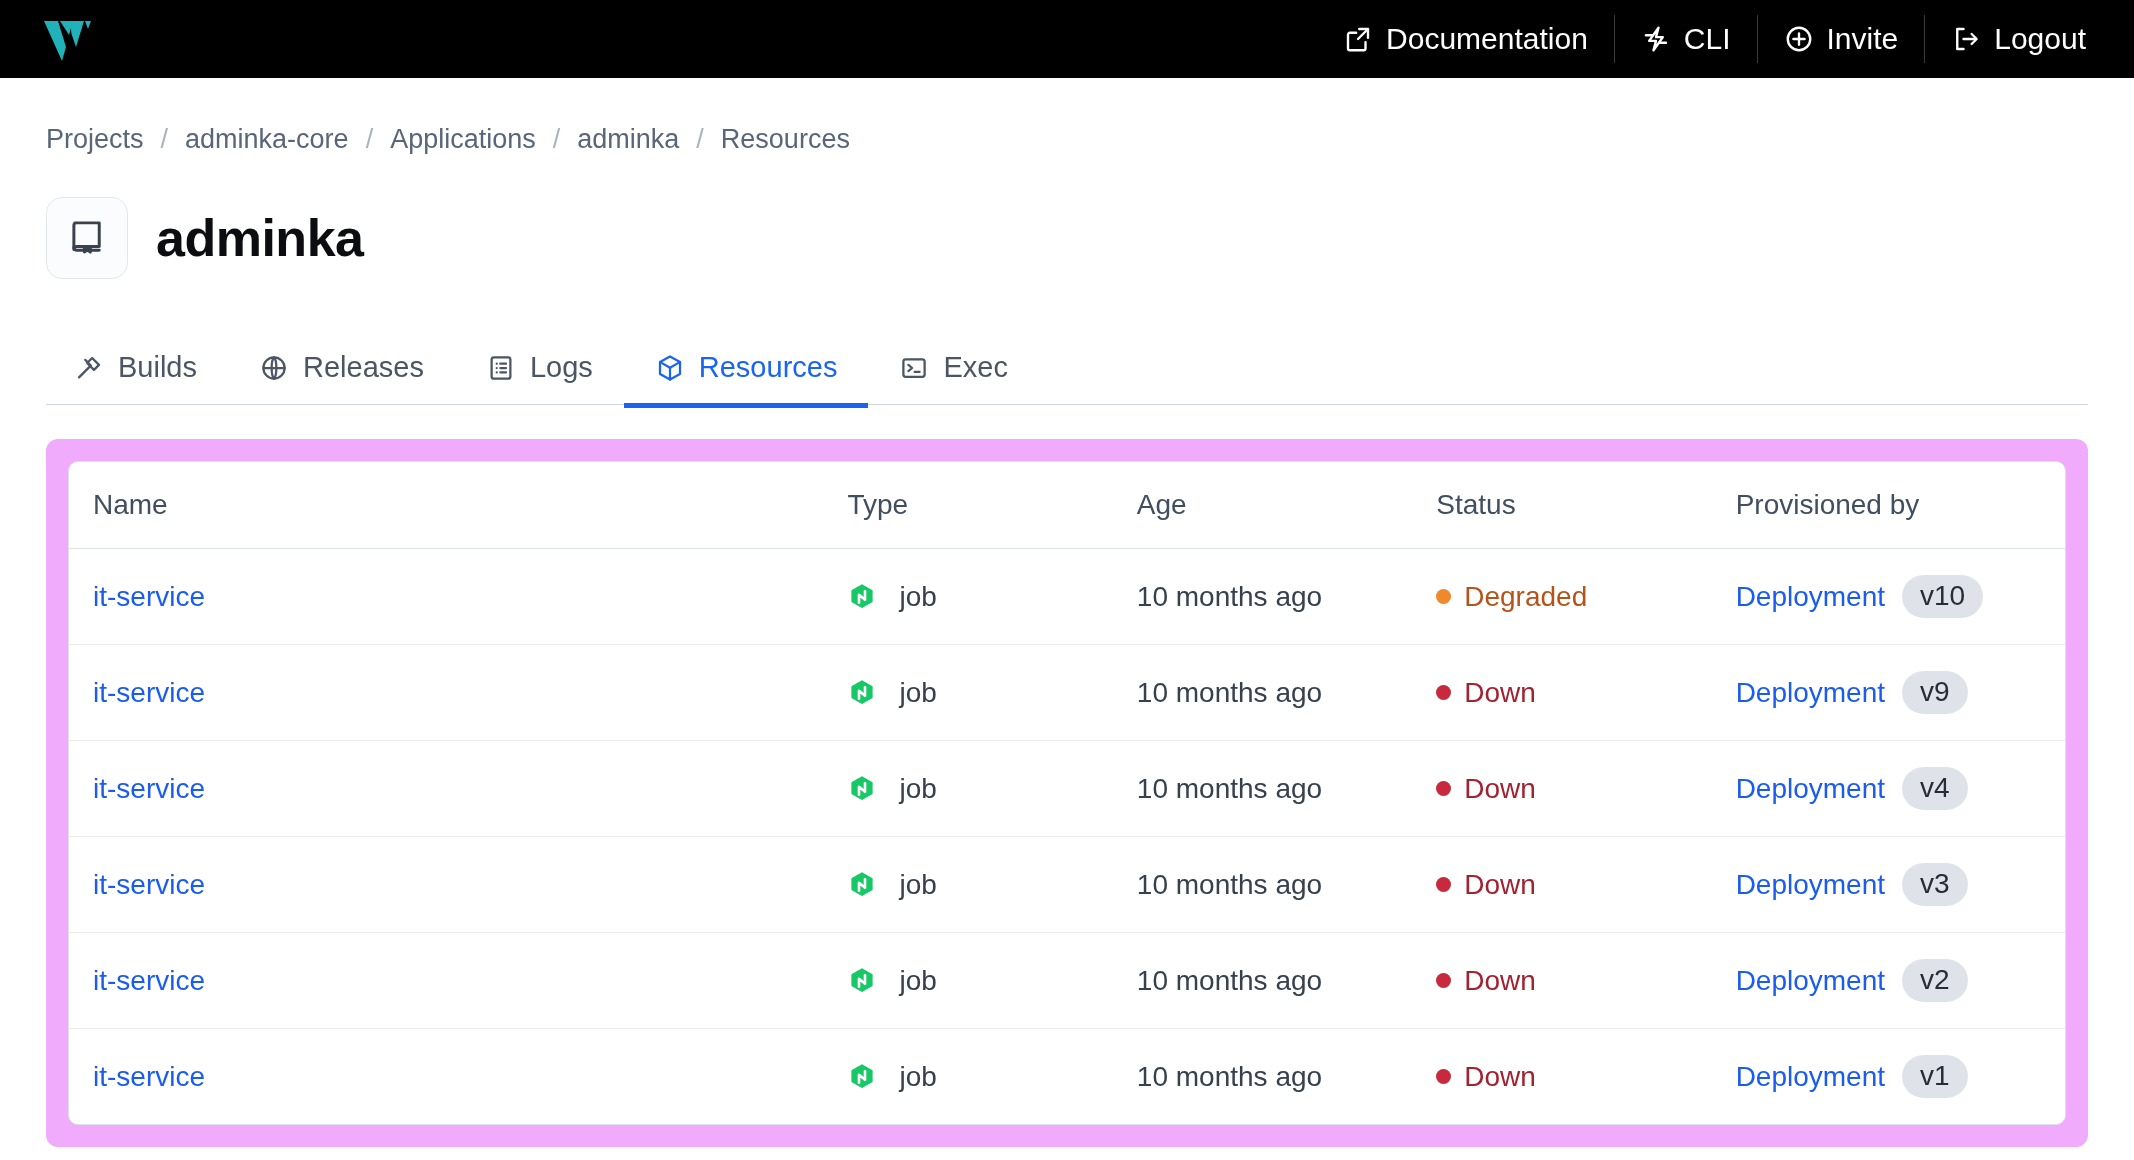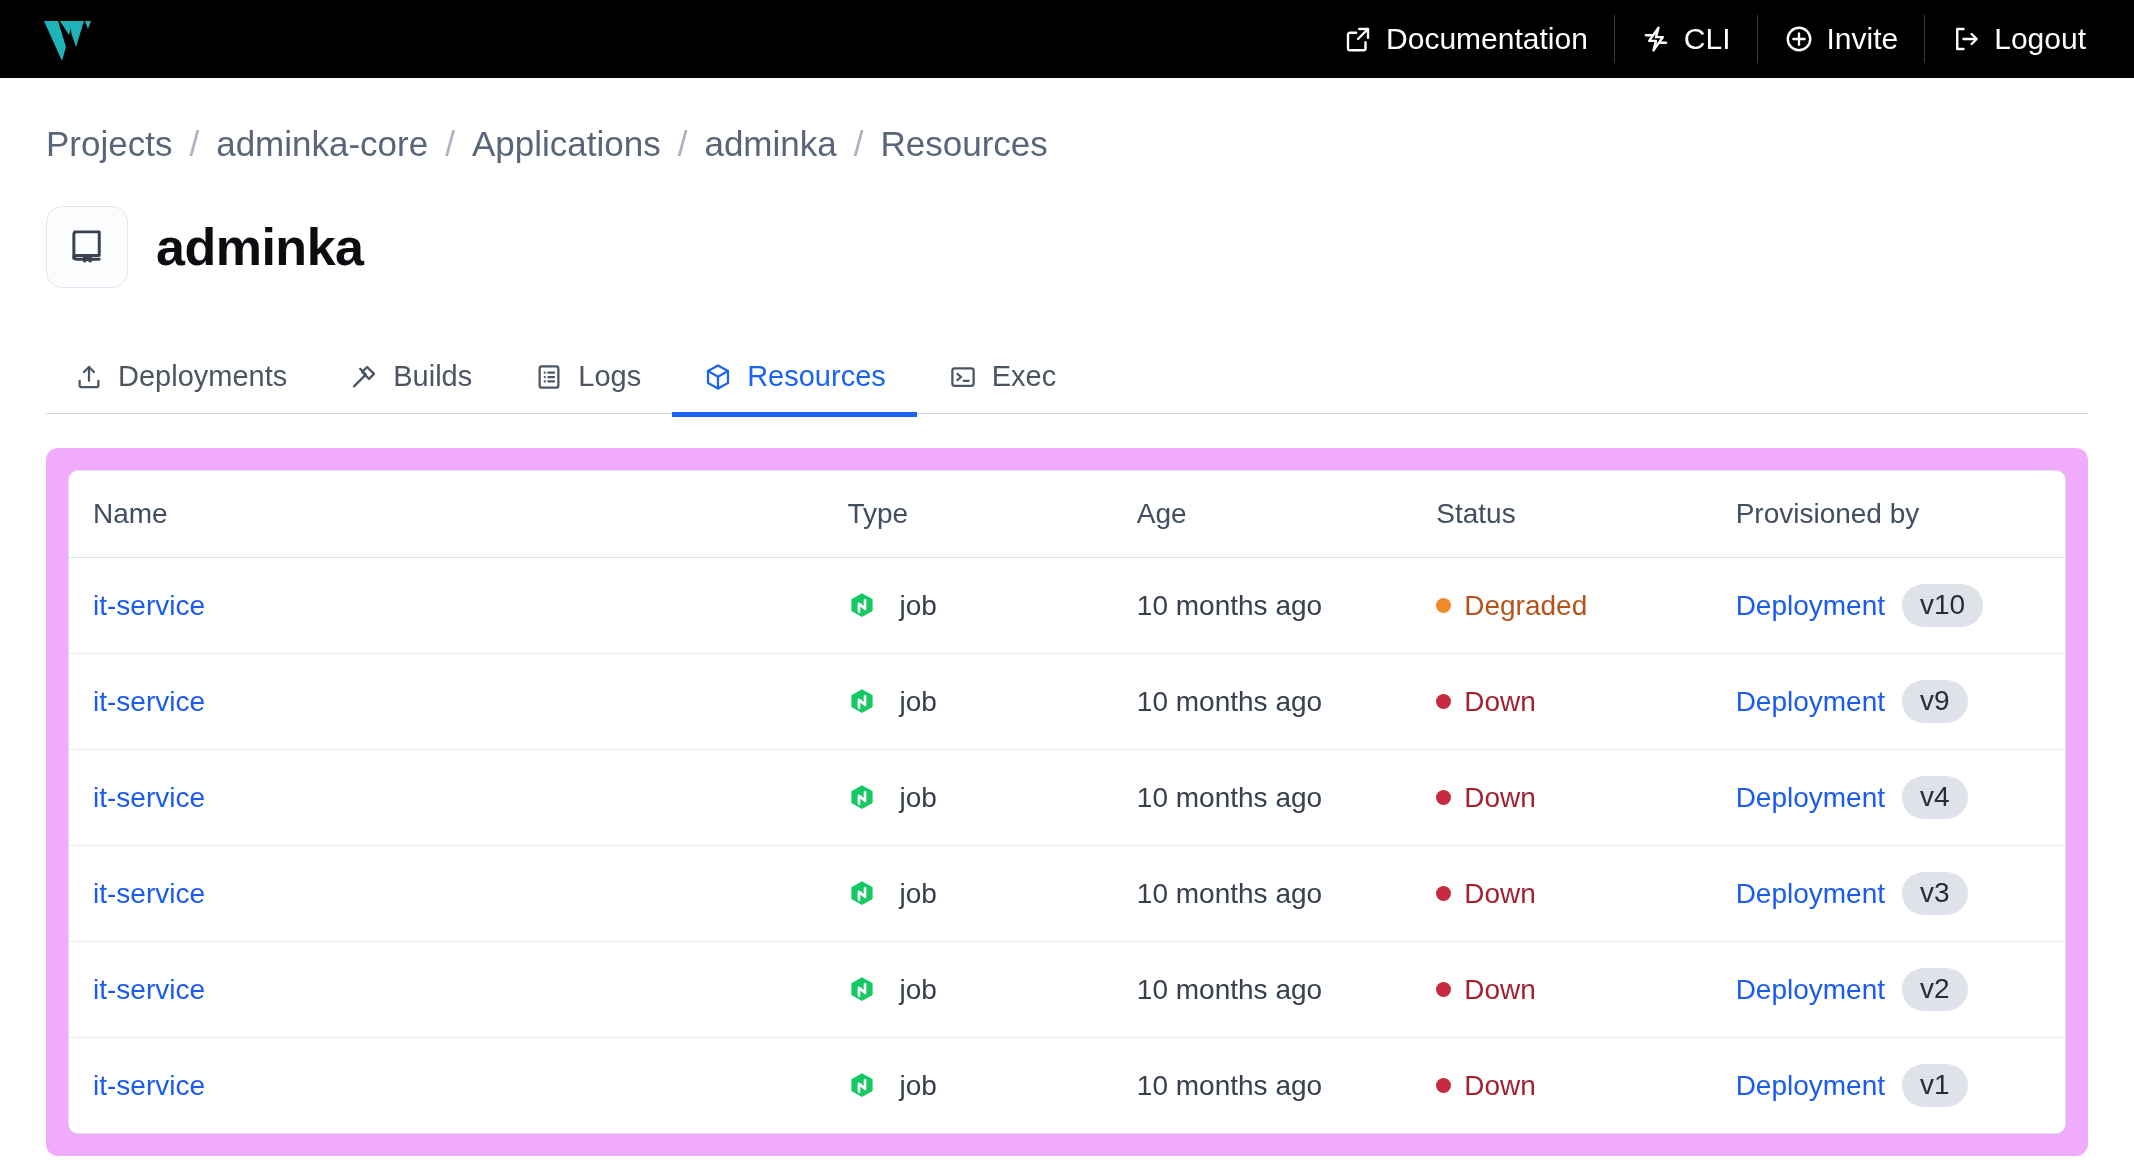--- a/index.html
+++ b/index.html
@@ -36,21 +36,21 @@
     flex: 0 0 auto;
   }
   .topnav-item svg { display: block; }
 
   
   .page { padding: 0 46px; }
 
   .breadcrumb {
     display: flex; align-items: center;
     padding-top: 46px;
-    font-size: 35px;
+    font-size: 27px;
     color: #596579;
     gap: 0;
   }
   .crumb { color: #596579; cursor: pointer; white-space: nowrap; }
   .crumb.last { color: #596579; }
   .crumb-sep { color: #aab3c0; padding: 0 17px; }
 
   .app-header {
     display: flex; align-items: center;
     margin-top: 42px;
@@ -241,42 +241,42 @@
           <path d="M5 4.5H19V18H6.2A1.7 1.7 0 0 0 4.5 19.7V6A1.5 1.5 0 0 1 6 4.5Z"></path>
           <path d="M4.5 18.5A1.7 1.7 0 0 0 6.2 20.2H19"></path>
           <path d="M10.5 18V21.2L12.2 20L13.9 21.2V18Z" fill="#3a4250"></path>
         </svg>
       </span>
     </div>
     <div class="app-title">adminka</div>
   </div>
 
   <div class="tabs">
-    <div class="tab">
-      <span>
-        <svg width="30" height="30" viewBox="0 0 24 24" fill="none" stroke="#4b5563" stroke-width="1.8" stroke-linecap="round" stroke-linejoin="round">
-          <path d="M12 4V15"></path>
-          <path d="M8 8L12 4L16 8"></path>
-          <path d="M4.5 15V18.5A1.5 1.5 0 0 0 6 20H18A1.5 1.5 0 0 0 19.5 18.5V15"></path>
-        </svg>
-      </span>
-      <span>Deployments</span>
-    </div>
 
     <div class="tab">
       <span>
         <svg width="30" height="30" viewBox="0 0 24 24" fill="none" stroke="#4b5563" stroke-width="1.8" stroke-linecap="round" stroke-linejoin="round">
           <path d="M4 19.5L13 10.5"></path>
           <path d="M10.5 8L14.5 4L20 9.5L16 13.5Z"></path>
           <path d="M9 5.5L13.5 10"></path>
         </svg>
       </span>
       <span>Builds</span>
     </div>
 
+    <div class="tab">
+      <span>
+        <svg width="30" height="30" viewBox="0 0 24 24" fill="none" stroke="#4b5563" stroke-width="1.8" stroke-linecap="round">
+          <circle cx="12" cy="12" r="8.5"></circle>
+          <path d="M3.5 12H20.5"></path>
+          <path d="M12 3.5C14.5 6 14.5 18 12 20.5C9.5 18 9.5 6 12 3.5Z"></path>
+        </svg>
+      </span>
+      <span>Releases</span>
+    </div>
 
     <div class="tab">
       <span>
         <svg width="30" height="30" viewBox="0 0 24 24" fill="none" stroke="#4b5563" stroke-width="1.8" stroke-linecap="round" stroke-linejoin="round">
           <rect x="4.5" y="3.5" width="15" height="17" rx="1.8"></rect>
           <circle cx="8.6" cy="8.5" r="0.9" fill="#4b5563" stroke="none"></circle>
           <circle cx="8.6" cy="12" r="0.9" fill="#4b5563" stroke="none"></circle>
           <circle cx="8.6" cy="15.5" r="0.9" fill="#4b5563" stroke="none"></circle>
           <path d="M11.5 8.5H16"></path>
           <path d="M11.5 12H16"></path>

